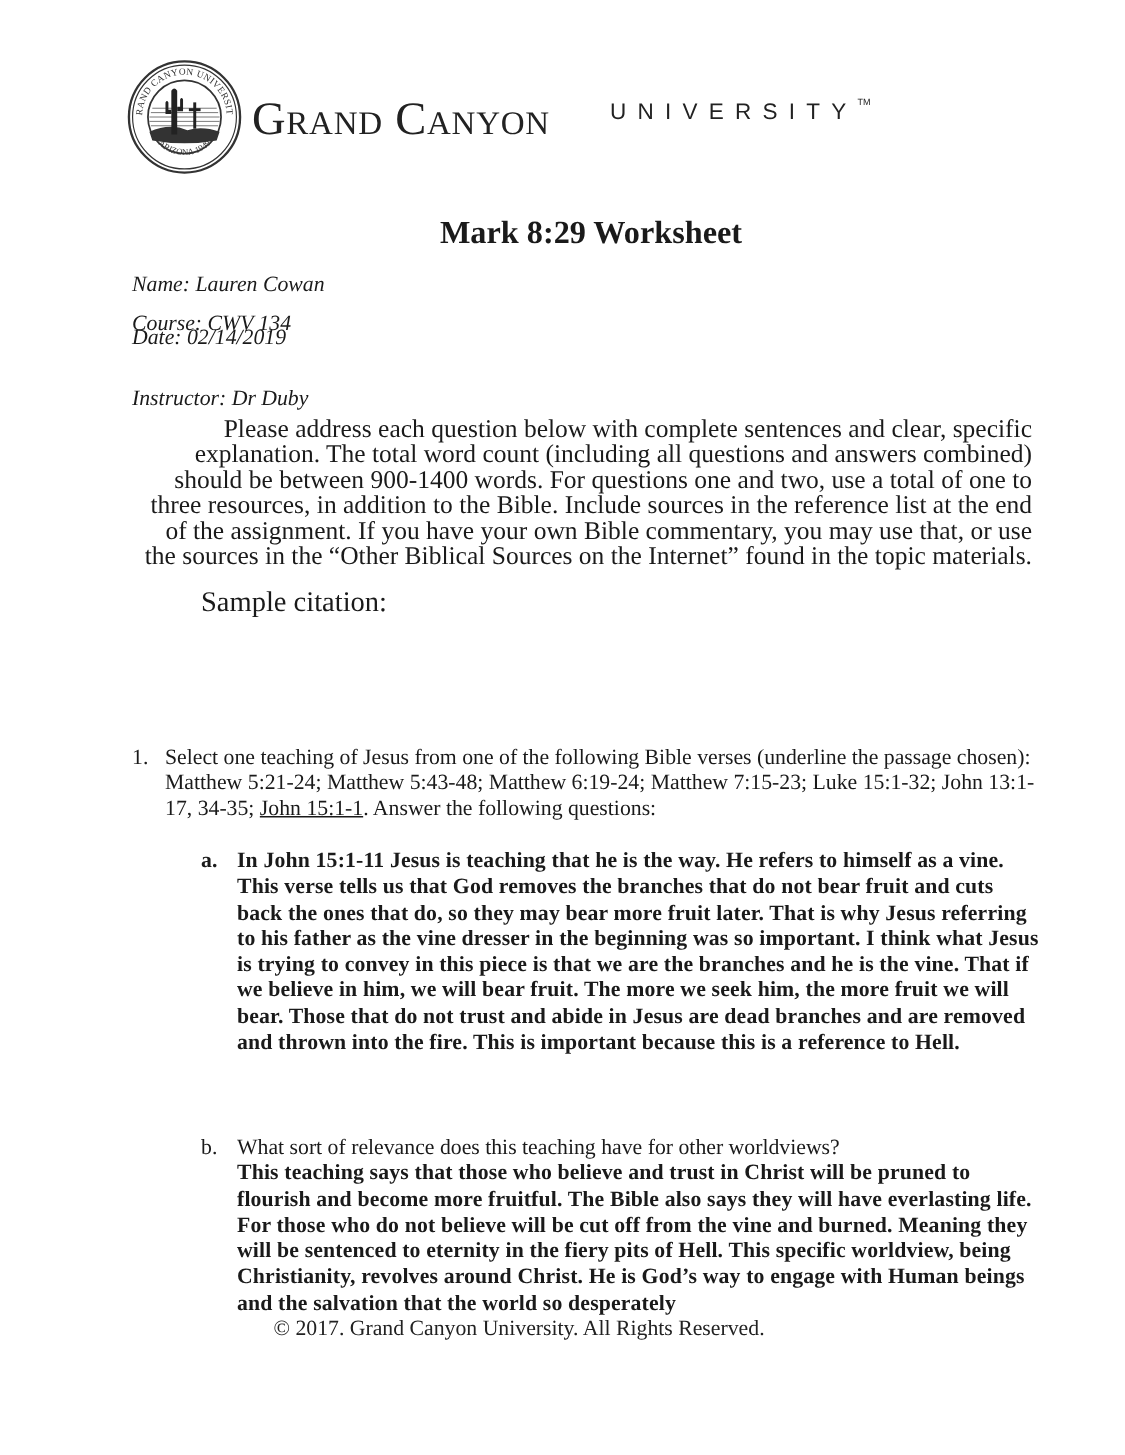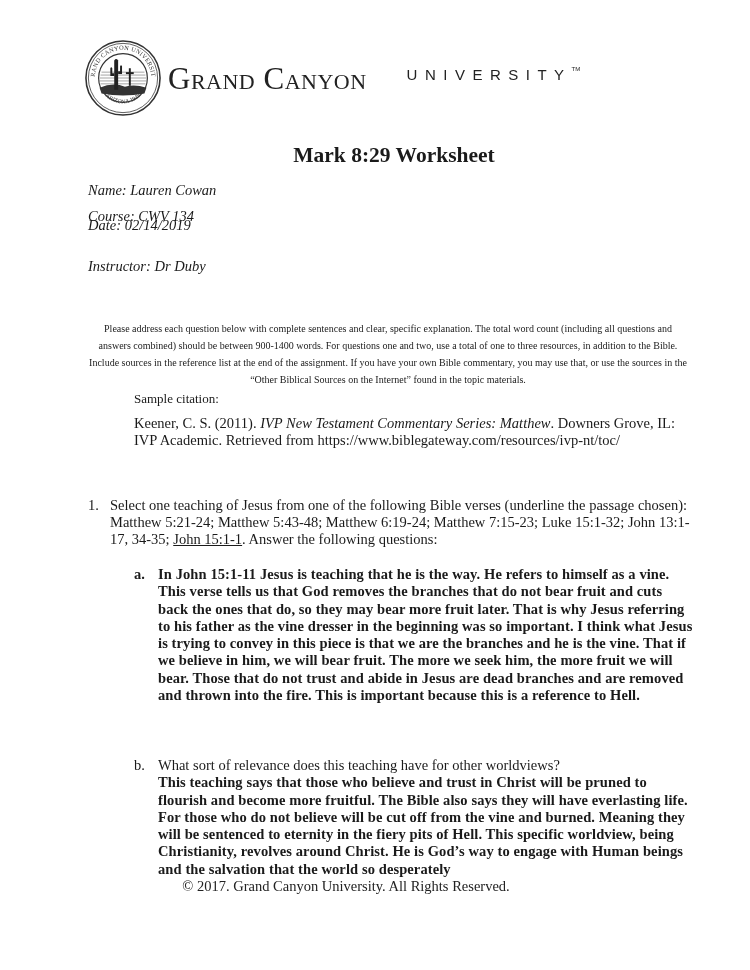--- a/index.html
+++ b/index.html
@@ -80,31 +80,30 @@
       font-size: 14.5px;
       line-height: 18px;
       font-style: italic;
     }
 
     .instructions {
       position: absolute;
       left: 88px;
       top: 277px;
       width: 600px;
-      font-size: 10px;
+      font-size: 17px;
       line-height: 17px;
-      text-align: center;
-      margin-top: 43px;
+      text-align: right;
     }
 
     .sample-label {
       position: absolute;
       left: 134px;
       top: 391px;
-      font-size: 13px;
+      font-size: 19px;
     }
     .citation {
       position: absolute;
       left: 134px;
       top: 415px;
       width: 556px;
       font-size: 14.5px;
       line-height: 17px;
     }
     .citation i { font-style: italic; }
@@ -207,21 +206,20 @@
   <div class="title">Mark 8:29 Worksheet</div>
 
   <div class="field" style="top:181px;">Name: Lauren Cowan</div>
   <div class="field" style="top:207px;">Course: CWV 134</div>
   <div class="field" style="top:216px;">Date: 02/14/2019</div>
   <div class="field" style="top:257px;text-align:right;">Instructor: Dr Duby</div>
 
   <div class="instructions">Please address each question below with complete sentences and clear, specific explanation. The total word count (including all questions and answers combined) should be between 900-1400 words. For questions one and two, use a total of one to three resources, in addition to the Bible. Include sources in the reference list at the end of the assignment. If you have your own Bible commentary, you may use that, or use the sources in the “Other Biblical Sources on the Internet” found in the topic materials.</div>
 
   <div class="sample-label">Sample citation:</div>
-  <div class="citation"><span>Keener, C. S. (2011). </span><i>IVP New Testament Commentary Series: Matthew</i><span>. Downers Grove, IL: IVP Academic. Retrieved from https://www.biblegateway.com/resources/ivp-nt/toc/</span></div>
 
   <div class="q1">
     <span class="q1-num">1.</span>
     <div class="q1-text"><span>Select one teaching of Jesus from one of the following Bible verses (underline the passage chosen): Matthew 5:21-24; Matthew 5:43-48; Matthew 6:19-24; Matthew 7:15-23; Luke 15:1-32; John 13:1-17, 34-35; </span><u>John 15:1-1</u><span>. Answer the following questions:</span></div>
   </div>
 
   <div class="subq" style="top:566px;">
     <span class="subq-letter bold">a.</span>
     <div class="subq-body">
       <div class="subq-answer">In John 15:1-11 Jesus is teaching that he is the way. He refers to himself as a vine. This verse tells us that God removes the branches that do not bear fruit and cuts back the ones that do, so they may bear more fruit later. That is why Jesus referring to his father as the vine dresser in the beginning was so important. I think what Jesus is trying to convey in this piece is that we are the branches and he is the vine. That if we believe in him, we will bear fruit. The more we seek him, the more fruit we will bear. Those that do not trust and abide in Jesus are dead branches and are removed and thrown into the fire. This is important because this is a reference to Hell.</div>

